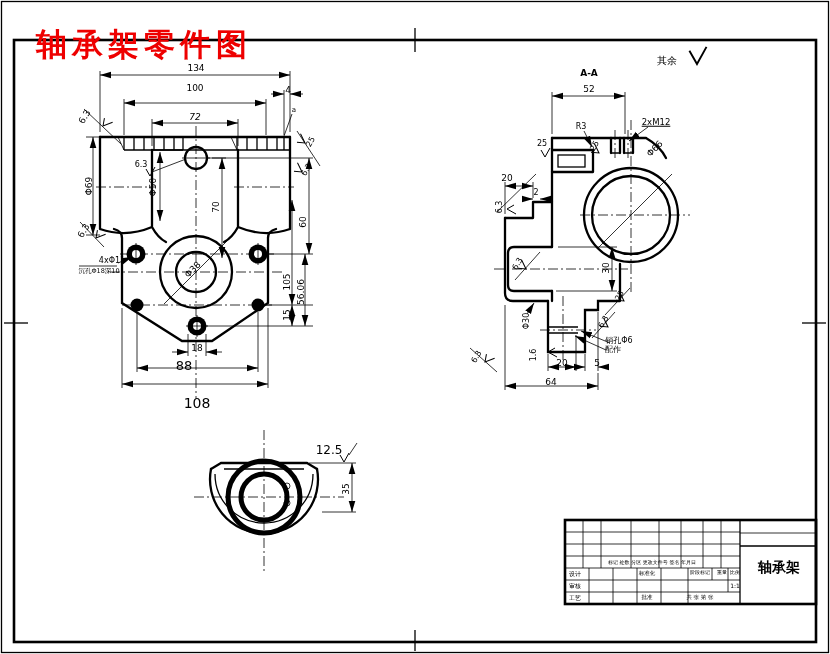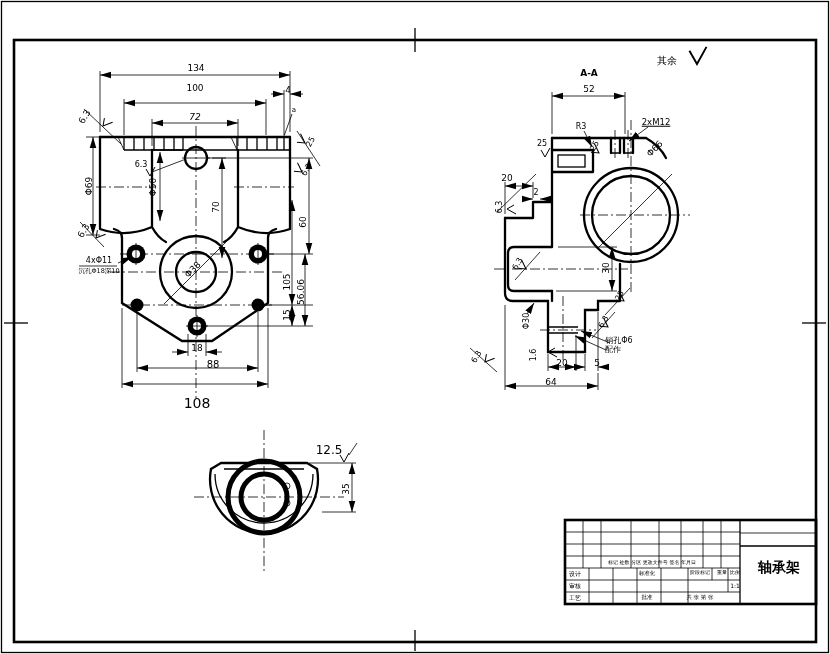--- a/index.html
+++ b/index.html
@@ -18,20 +18,21 @@
   #labels{position:absolute;left:0;top:0;width:830px;height:482px;z-index:2;pointer-events:none;}
   .lbl{position:absolute;line-height:1;white-space:nowrap;color:#000;}
   .drawing-title{position:absolute;left:36px;top:24px;z-index:3;
         font-family:"DejaVu Serif",serif;font-weight:bold;font-size:31px;letter-spacing:5px;}
 </style>
 </head>
 <body>
 
 <div class="page">
 
+  <div class="drawing-title" style="color: rgb(238, 0, 0);">轴承架零件图</div>
 
   <svg class="canvas" width="830" height="654" viewBox="0 0 830 654">
     <defs>
       <marker id="ar" viewBox="0 0 10 8" refX="10" refY="4" markerWidth="11" markerHeight="9" orient="auto-start-reverse" markerUnits="userSpaceOnUse">
         <path d="M0,1 L10,4 L0,7 Z" fill="#000"></path>
       </marker>
       <g id="rf">
           <path d="M-4,-7 L0,0 L5,-9" stroke="#000" stroke-width="1" fill="none"></path>
         </g>
     </defs>
@@ -261,26 +262,26 @@
       <span class="lbl" style="left: 89px; top: 186px; font-size: 9px; transform: translate(-50%, -50%) rotate(-90deg);">Φ69</span>
       <span class="lbl" style="left: 141px; top: 165px; font-size: 8px; transform: translate(-50%, -50%);">6.3</span>
       <span class="lbl" style="left: 153px; top: 187px; font-size: 9px; transform: translate(-50%, -50%) rotate(-90deg);">Φ50</span>
       <span class="lbl" style="left: 216px; top: 207px; font-size: 9px; transform: translate(-50%, -50%) rotate(-90deg);">70</span>
       <span class="lbl" style="left: 311px; top: 142px; font-size: 8px; transform: translate(-50%, -50%) rotate(-60deg);">25</span>
       <span class="lbl" style="left: 307px; top: 170px; font-size: 8px; transform: translate(-50%, -50%) rotate(-60deg);">6.3</span>
       <span class="lbl" style="left: 303px; top: 222px; font-size: 9px; transform: translate(-50%, -50%) rotate(-90deg);">60</span>
       <span class="lbl" style="left: 287px; top: 282px; font-size: 9px; transform: translate(-50%, -50%) rotate(-90deg);">105</span>
       <span class="lbl" style="left: 301px; top: 292px; font-size: 9px; transform: translate(-50%, -50%) rotate(-90deg);">56.06</span>
       <span class="lbl" style="left: 287px; top: 315px; font-size: 9px; transform: translate(-50%, -50%) rotate(-90deg);">15</span>
-      <span class="lbl" style="left: 99px; top: 261px; font-size: 8px; transform: translate(-50%, -50%);">4xΦ11</span>
+      <span class="lbl" style="left: 112px; top: 261px; font-size: 8px; transform: translate(-50%, -50%);">4xΦ11</span>
       <span class="lbl" style="left: 99px; top: 271px; font-size: 6.5px; transform: translate(-50%, -50%);">沉孔Φ18深10</span>
       <span class="lbl" style="left: 193px; top: 270px; font-size: 9px; transform: translate(-50%, -50%) rotate(-45deg);">Φ38</span>
       <span class="lbl" style="left: 84px; top: 231px; font-size: 9px; transform: translate(-50%, -50%) rotate(-60deg);">6.3</span>
       <span class="lbl" style="left: 197px; top: 348px; font-size: 9px; transform: translate(-50%, -50%);">18</span>
-      <span class="lbl" style="left: 213px; top: 365px; font-size: 10px; transform: translate(-50%, -50%);">88</span>
+      <span class="lbl" style="left: 184px; top: 365px; font-size: 13px; transform: translate(-50%, -50%);">88</span>
       <span class="lbl" style="left: 197px; top: 403px; font-size: 14px; transform: translate(-50%, -50%);">108</span>
       <span class="lbl" style="left: 589px; top: 73px; font-size: 9px; transform: translate(-50%, -50%); font-weight: bold;">A-A</span>
       <span class="lbl" style="left: 589px; top: 89px; font-size: 9px; transform: translate(-50%, -50%);">52</span>
       <span class="lbl" style="left: 667px; top: 61px; font-size: 10px; transform: translate(-50%, -50%);">其余</span>
       <span class="lbl" style="left: 581px; top: 127px; font-size: 8px; transform: translate(-50%, -50%);">R3</span>
       <span class="lbl" style="left: 542px; top: 144px; font-size: 8px; transform: translate(-50%, -50%);">25</span>
       <span class="lbl" style="left: 595px; top: 146px; font-size: 8px; transform: translate(-50%, -50%) rotate(-60deg);">25</span>
       <span class="lbl" style="left: 656px; top: 122px; font-size: 8.5px; transform: translate(-50%, -50%); text-decoration: underline;">2xM12</span>
       <span class="lbl" style="left: 655px; top: 149px; font-size: 9px; transform: translate(-50%, -50%) rotate(-45deg);">Φ66</span>
       <span class="lbl" style="left: 507px; top: 178px; font-size: 9px; transform: translate(-50%, -50%);">20</span>

